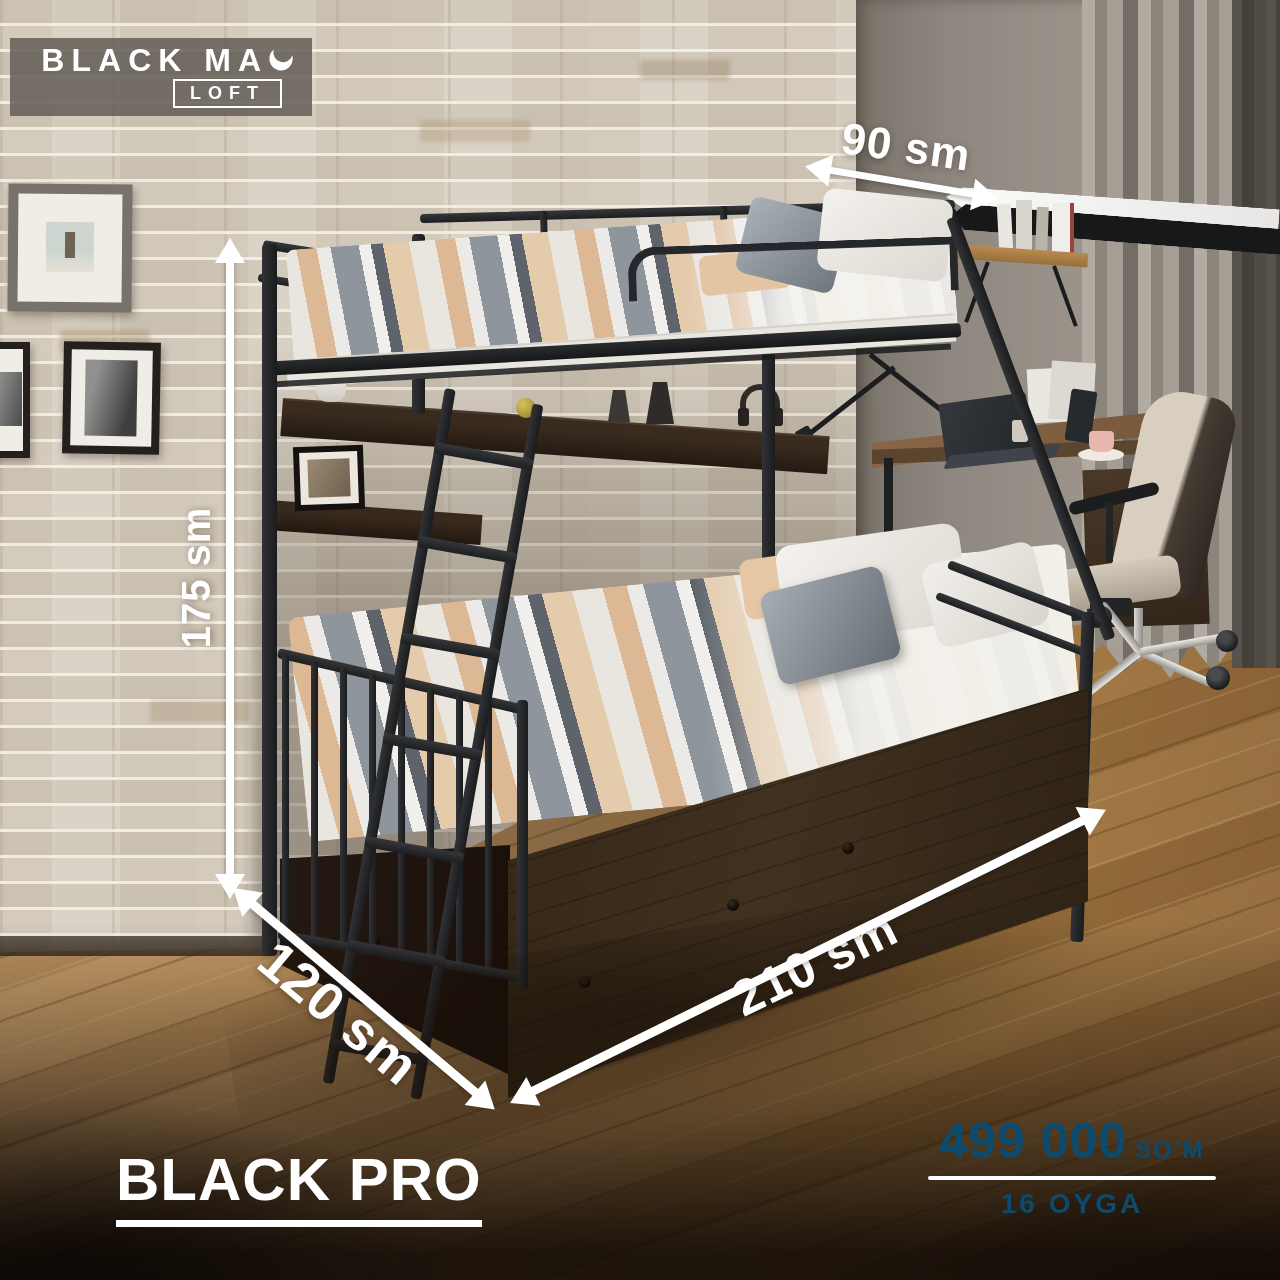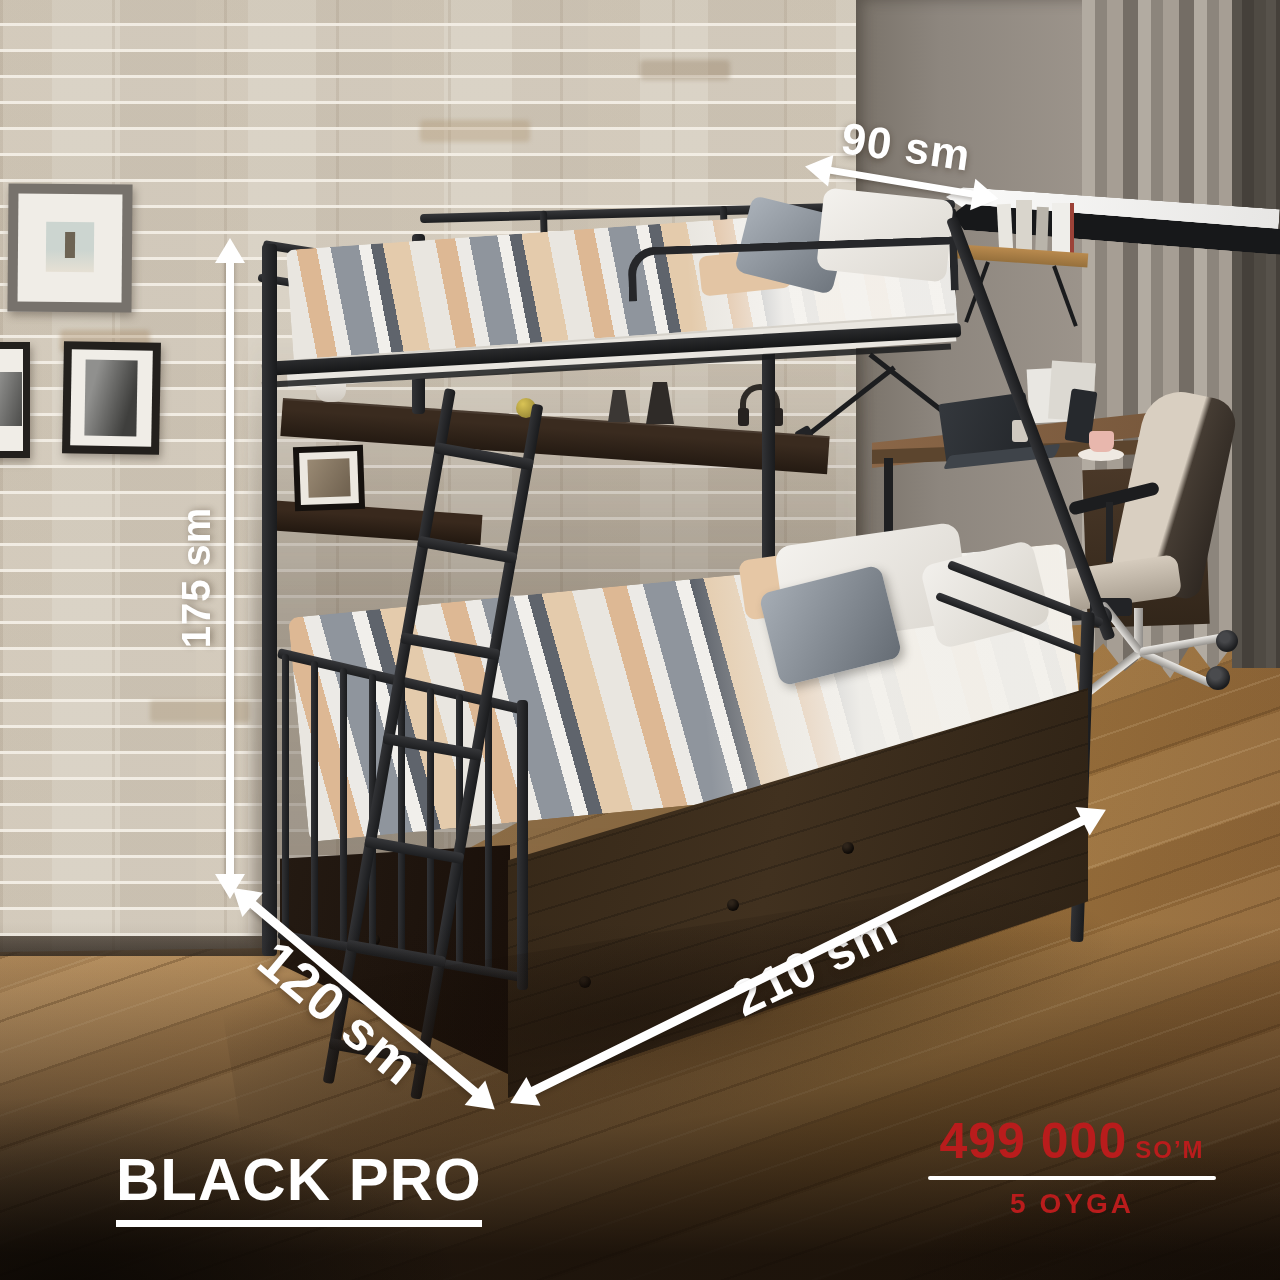--- a/index.html
+++ b/index.html
@@ -70,21 +70,21 @@
     background:radial-gradient(ellipse 560px 300px at 6% 102%,rgba(8,5,2,.85),rgba(8,5,2,0) 70%),
                radial-gradient(ellipse 520px 240px at 98% 103%,rgba(10,6,3,.55),rgba(10,6,3,0) 72%);}
   .logo-plate{left:10px;top:38px;width:302px;height:78px;background:rgba(99,93,87,.86);
     display:flex;flex-direction:column;align-items:flex-end;padding:6px 16px 0 0;box-sizing:border-box;}
   .brand-row{display:flex;align-items:flex-end;color:#fff;font-size:32px;font-weight:600;
     letter-spacing:7px;line-height:1;}
   .loft-badge{margin-top:3px;margin-right:14px;border:2px solid #fff;color:#fff;
     padding:1px 15px;font-size:18px;font-weight:600;letter-spacing:7px;line-height:1.25;}
   .product-title{position:absolute;left:116px;top:1150px;color:#fff;font-size:60px;font-weight:800;
     letter-spacing:1px;line-height:1;padding-bottom:10px;border-bottom:7px solid #fff;white-space:nowrap;}
-  .price-block{position:absolute;left:926px;top:1116px;width:292px;color:#b91c1c;text-align:center;}
+  .price-block{position:absolute;left:926px;top:1116px;width:292px;color:#0c4a6e;text-align:center;}
   .price-line{display:flex;align-items:baseline;justify-content:center;gap:8px;}
   .price-amount{font-size:50px;font-weight:800;letter-spacing:1px;line-height:1;}
   .price-currency{font-size:24px;font-weight:700;letter-spacing:2px;}
   .price-divider{height:4px;background:#fff;border-radius:2px;margin:10px 2px 8px 2px;}
   .price-term{font-size:28px;font-weight:700;letter-spacing:3px;}
 </style>
 </head>
 <body>
 
 <div class="stage">
@@ -272,25 +272,34 @@
   </div>
   <div>
     <div class="dim-label" style="left:248px;top:972px;width:160px;font-size:54px;transform:rotate(40deg);">120 sm</div>
     <div class="dim-arrow" style="left:240px;top:889px;width:325px;transform:rotate(40.2deg);"></div>
   </div>
   <div>
     <div class="dim-label" style="left:728px;top:938px;width:160px;font-size:50px;transform:rotate(-26deg);">210 sm</div>
     <div class="dim-arrow" style="left:518px;top:1094px;width:646px;transform:rotate(-26.2deg);"></div>
   </div>
 
+  <div class="abs logo-plate">
+    <div class="brand-row">
+      <span>BLACK MA</span>
+      <svg width="30" height="30" viewBox="0 0 24 24" style="margin:0 0 2px -2px;transform:rotate(-28deg);">
+        <path d="M21.4 13.6A9.4 9.4 0 1 1 10.4 2.6a7.5 7.5 0 0 0 11 11z" fill="#ffffff"></path>
+      </svg>
+    </div>
+    <div class="loft-badge">LOFT</div>
+  </div>
 
   <div class="product-title">BLACK PRO</div>
 
   <div class="price-block">
     <div class="price-line">
       <span class="price-amount">499 000</span>
       <span class="price-currency">SO’M</span>
     </div>
     <div class="price-divider"></div>
-    <div class="price-term">5 OYGA</div>
+    <div class="price-term">16 OYGA</div>
   </div>
 
 </div>
 
 </body></html>

